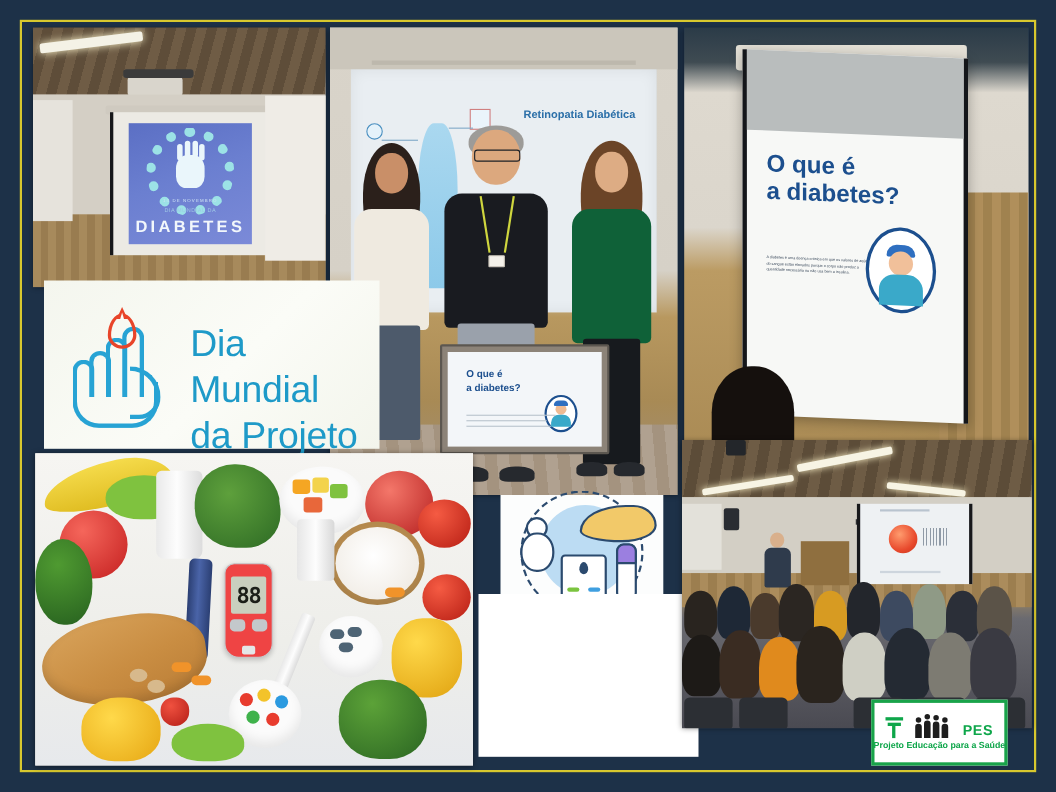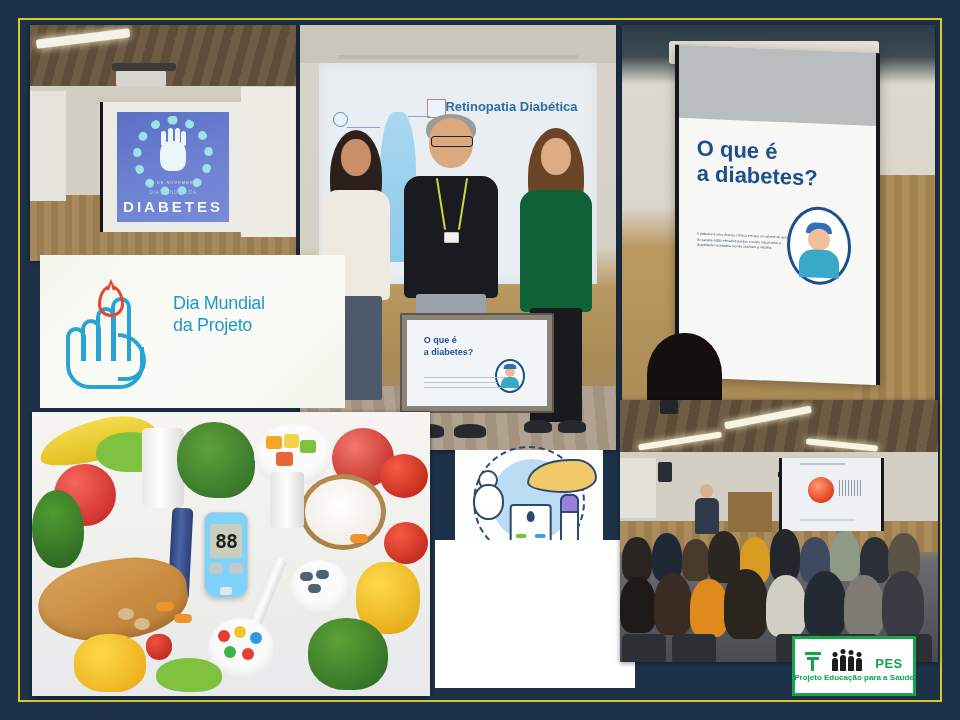--- a/index.html
+++ b/index.html
@@ -37,21 +37,21 @@
   .p1-fing{position:absolute;width:5px;height:15px;border-radius:3px;background:#eaf6fb;top:-10px;}
   .p1-t1{position:absolute;width:100%;text-align:center;color:#cfe4f5;font-size:4px;letter-spacing:1px;}
   .p1-t2{position:absolute;width:100%;text-align:center;color:#9fc8e6;font-size:5px;letter-spacing:.5px;}
   .p1-t3{position:absolute;width:100%;text-align:center;color:#f2f7fb;font-size:15px;letter-spacing:3px;font-weight:600;}
 
   
   .room2{background:linear-gradient(#d9d4ca 0%,#d6d1c7 52%,#b8985f 62%,#a88a55 80%,#9d8f7c 100%);}
   .p2-ceil{position:absolute;left:0;top:0;width:100%;height:9%;background:#cbc6bb;}
   .p2-scr{position:absolute;left:6%;top:9%;width:88%;height:52%;background:#e9eef2;
           box-shadow:inset 0 0 14px rgba(0,0,0,.07);}
-  .p2-scr-title{position:absolute;right:7%;top:16%;color:#2b6fa8;font-size:13px;font-weight:600;white-space:nowrap;text-align:center;}
+  .p2-scr-title{position:absolute;right:7%;top:16%;color:#2b6fa8;font-size:10px;font-weight:600;white-space:nowrap;text-align:center;}
   .p2-body{position:absolute;left:22%;top:22%;width:13%;height:68%;
     background:linear-gradient(#9fd4ef,#7cc3e8);border-radius:40% 40% 30% 30%;opacity:.85;}
   .p2-node{position:absolute;width:13px;height:13px;border-radius:50%;border:1px solid #4a8fc0;background:#e5f2fa;}
   .p2-sqnode{position:absolute;width:17px;height:17px;border:1px solid #d07f7f;background:#eaf4fb;}
   .p2-line{position:absolute;height:1px;background:#7fa9c8;}
   .person{position:absolute;bottom:0;}
   .head{position:absolute;border-radius:48%;}
   .hair{position:absolute;border-radius:50% 50% 42% 42%;}
   .torso{position:absolute;border-radius:16px 16px 5px 5px;}
   .legs{position:absolute;border-radius:3px 3px 2px 2px;}
@@ -84,27 +84,27 @@
   .logo-hand{position:absolute;}
   .lh-f{position:absolute;border:4px solid #27a3d4;border-radius:10px 10px 0 0;border-bottom:none;background:transparent;}
   .lh-palm{position:absolute;border:4px solid #27a3d4;border-radius:0 0 24px 24px;border-top:none;}
   .lh-thumb{position:absolute;border:4px solid #27a3d4;border-radius:0 34px 24px 0;border-left:none;}
   .lh-drop{position:absolute;width:20px;height:26px;border:3.5px solid #e8452a;background:transparent;
            border-radius:50% 50% 50% 50%/62% 62% 38% 38%;transform:rotate(0deg);}
   .lh-drop:before{content:"";position:absolute;left:50%;top:-9px;transform:translateX(-50%);
            width:0;height:0;border-left:5px solid transparent;border-right:5px solid transparent;border-bottom:11px solid #e8452a;}
   .lh-drop:after{content:"";position:absolute;left:50%;top:-4px;transform:translateX(-50%);
            width:0;height:0;border-left:2px solid transparent;border-right:2px solid transparent;border-bottom:7px solid #fbfcf7;}
-  .logo-text{position:absolute;color:#1e9ac8;font-size:18px;line-height:1.22;letter-spacing:-.3px;}
+  .logo-text{position:absolute;color:#1e9ac8;font-size:34px;line-height:1.22;letter-spacing:-.3px;}
 
   
   .foodphoto{background:#f0efec;}
   .fp-bg{position:absolute;inset:0;background:linear-gradient(#f6f5f2,#eeeeea 60%,#e7e9ec);}
   .veg{position:absolute;border-radius:50%;}
-  .meter{position:absolute;background:#7dd3fc;border:1px solid #c6cacd;border-radius:9px 9px 13px 13px;
+  .meter{position:absolute;background:#ef4444;border:1px solid #c6cacd;border-radius:9px 9px 13px 13px;
          box-shadow:0 2px 5px rgba(0,0,0,.2);}
   .meter-lcd{position:absolute;left:11%;top:13%;width:78%;height:40%;background:#c9cfbe;border-radius:2px;
              display:flex;align-items:center;justify-content:center;}
   .meter-val{color:#1b1f18;font-family:"DejaVu Sans Mono",monospace;font-weight:700;font-size:20px;letter-spacing:-1px;}
   .lancet{position:absolute;background:linear-gradient(90deg,#2b3f73,#4a64a8 45%,#2b3f73);border-radius:5px;}
   .syringe{position:absolute;background:linear-gradient(90deg,#e8e8e8,#fdfdfd 50%,#dcdcdc);border-radius:3px;}
   .bread{position:absolute;background:linear-gradient(160deg,#d9a45c,#c98d42 55%,#b97c35);
          border-radius:48% 42% 45% 50%;box-shadow:inset 0 -5px 10px rgba(0,0,0,.14);}
   .bowl{position:absolute;background:#fbfbfb;border-radius:50%;box-shadow:inset 0 -6px 10px rgba(0,0,0,.08);}
   .candy{position:absolute;border-radius:50%;}

